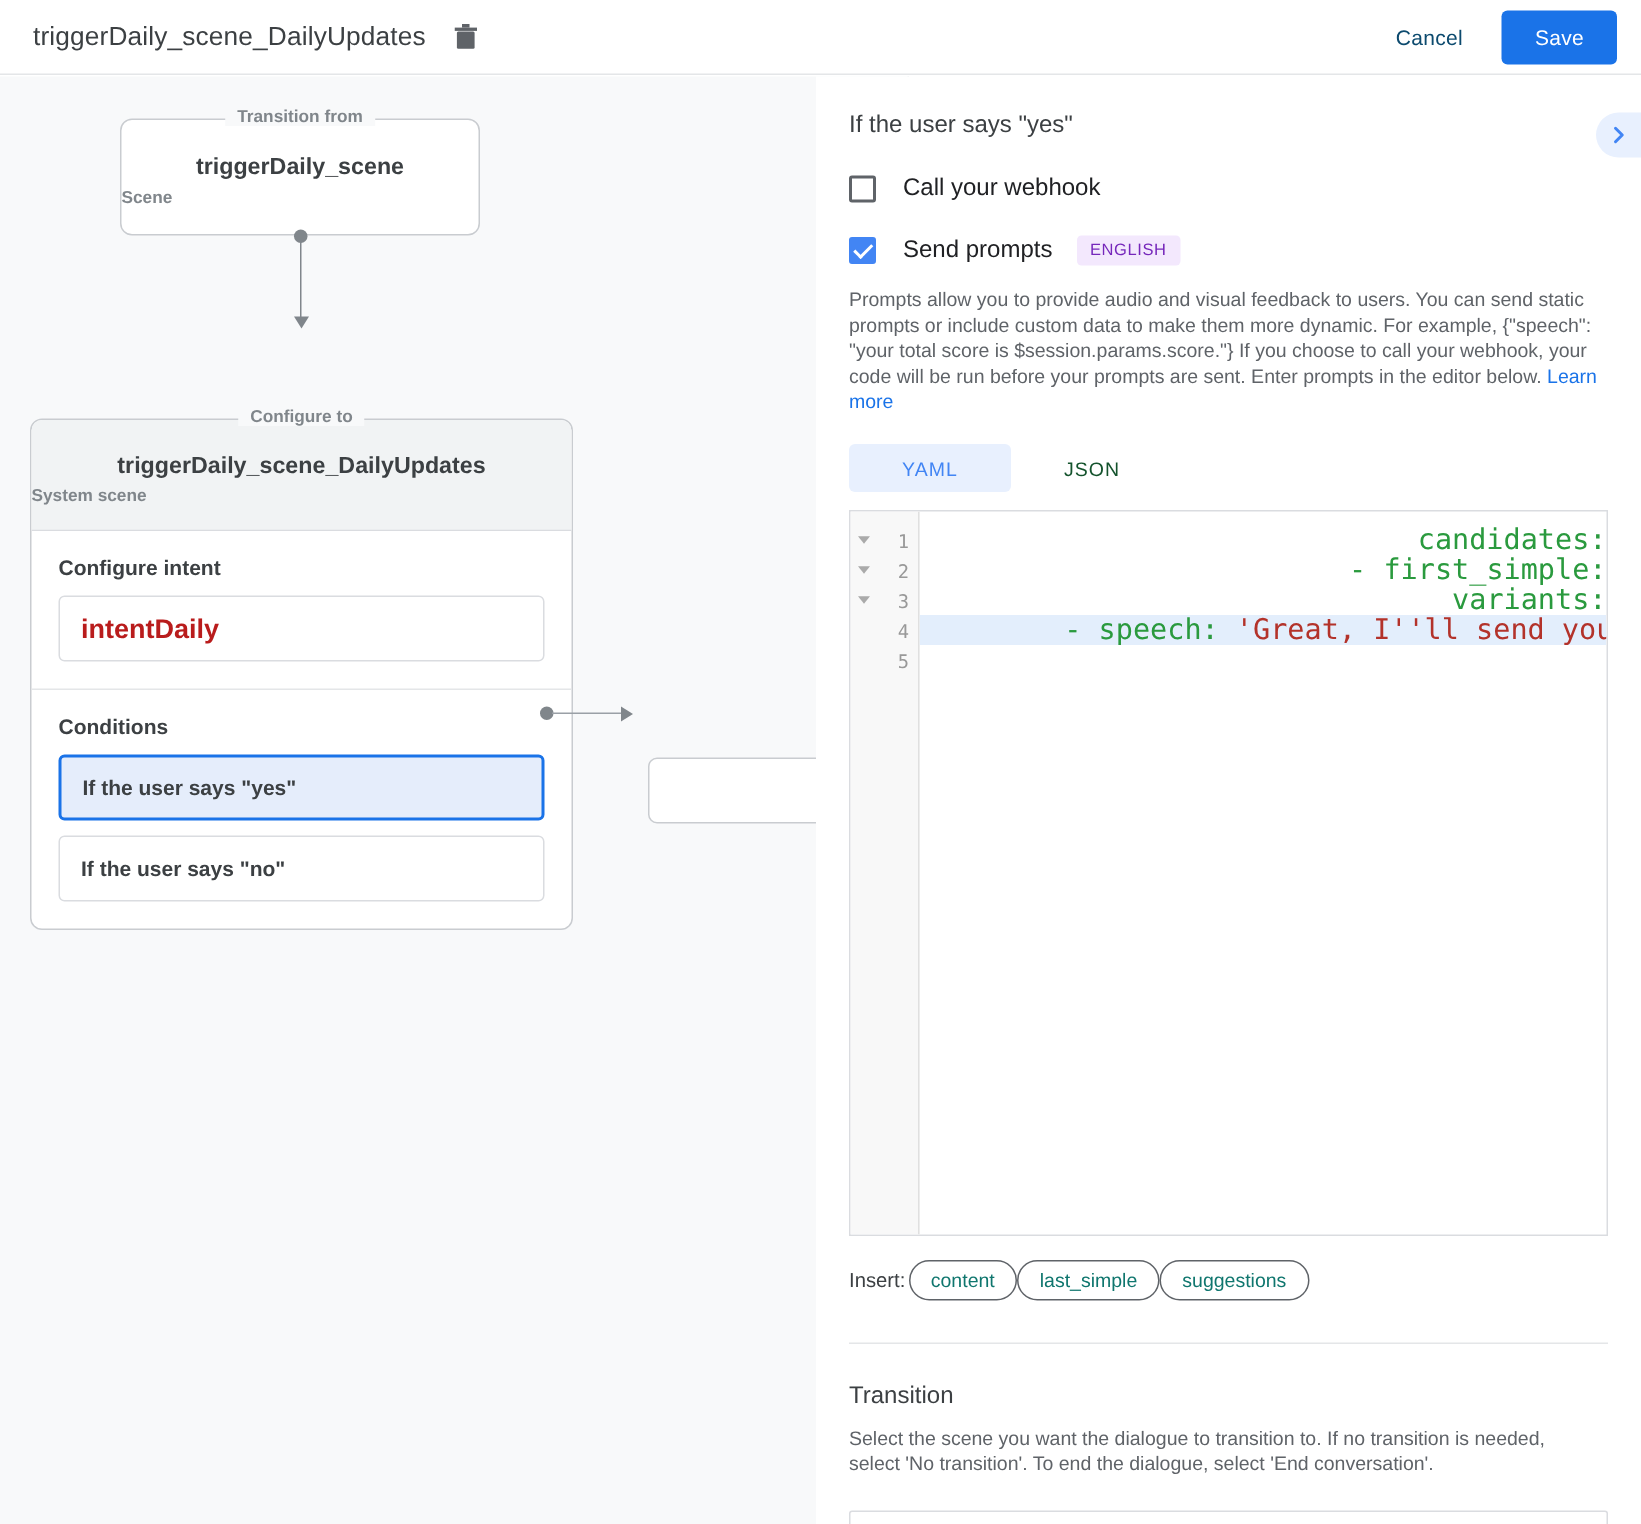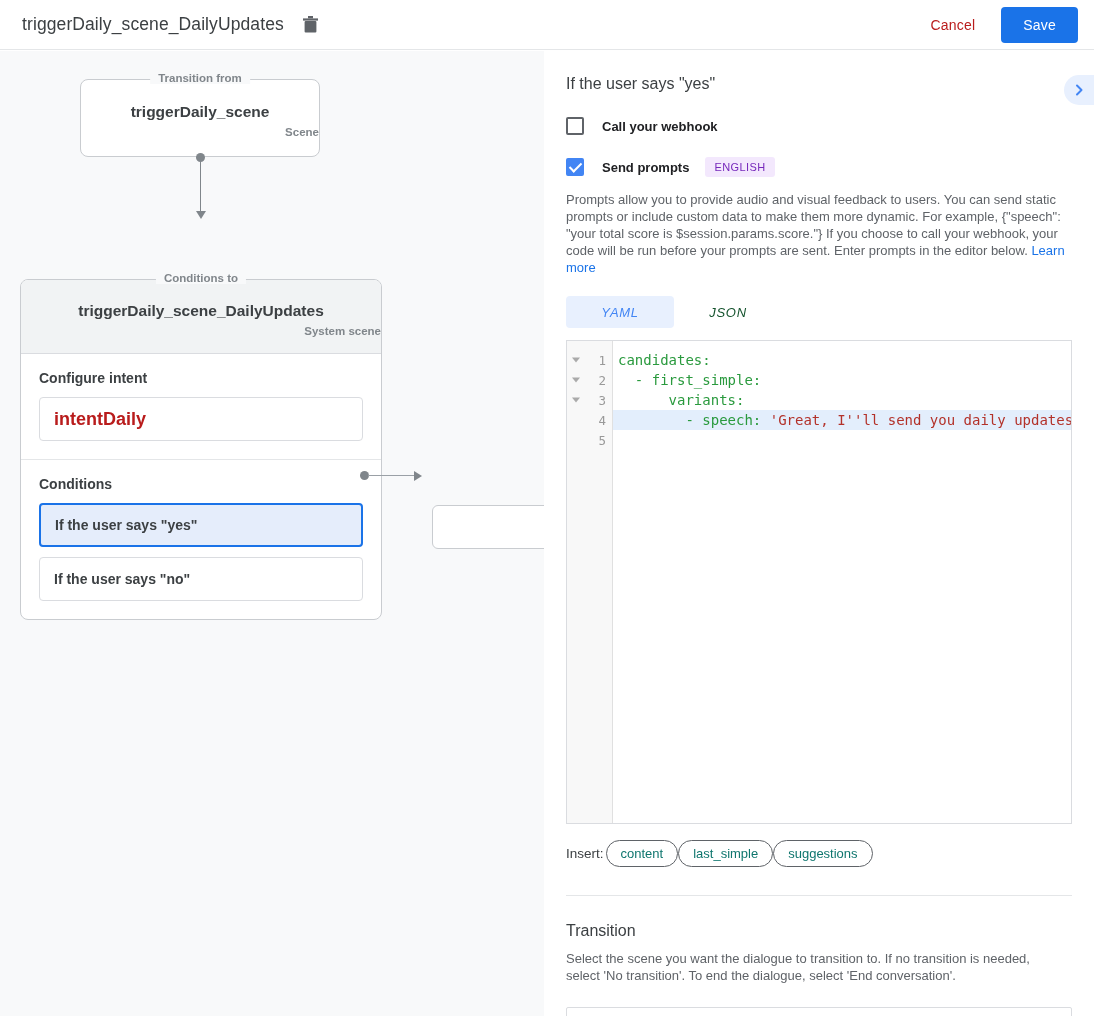--- a/index.html
+++ b/index.html
@@ -36,21 +36,21 @@
   }
   .trash-btn svg { display: block; }
   .topbar-right {
     margin-left: auto;
     display: flex; align-items: center;
     gap: 16px;
     padding-right: 16px;
   }
   .cancel-btn {
     background: none; border: none;
-    color: #b91c1c;
+    color: #0c4a6e;
     font-size: 14px;
     font-family: inherit;
     padding: 8px 10px;
     border-radius: 4px;
     cursor: pointer;
     letter-spacing: .2px;
   }
   .save-btn {
     background: #1a73e8;
     border: none;
@@ -93,21 +93,21 @@
     color: #80868b;
     white-space: nowrap;
   }
   .node-title {
     text-align: center;
     font-size: 15.5px;
     color: #3c4043;
     margin-top: 23px;
   }
   .node-sub {
-    text-align: right;
+    text-align: left;
     font-size: 11.5px;
     color: #80868b;
     margin-top: 5px;
   }
 
   .edge-dot {
     position: absolute;
     width: 9px; height: 9px;
     border-radius: 50%;
     background: #80868b;
@@ -245,23 +245,23 @@
     content: "";
     position: absolute;
     left: 4px; top: 0px;
     width: 5px; height: 10px;
     border: solid #ffffff;
     border-width: 0 2px 2px 0;
     transform: rotate(45deg);
   }
   .check-label {
     margin-left: 18px;
-    font-size: 13px;
+    font-size: 16px;
     color: #202124;
-    font-weight: bold;
+    font-weight: normal;
   }
   .lang-badge {
     margin-left: 16px;
     background: #f3e8fd;
     color: #7627bb;
     font-size: 11px;
     letter-spacing: .4px;
     padding: 4px 9px;
     border-radius: 3px;
   }
@@ -269,21 +269,21 @@
   .desc {
     font-size: 13px;
     line-height: 17px;
     color: #5f6368;
     margin: -8px 0 20px 0;
     max-width: 516px;
   }
   .desc a { color: #1a73e8; text-decoration: none; }
 
   
-  .tabs { display: flex; margin-bottom: 12px; font-style: italic; }
+  .tabs { display: flex; margin-bottom: 12px; }
   .tab {
     min-width: 108px;
     height: 32px;
     display: flex; align-items: center; justify-content: center;
     font-size: 13px;
     color: #14532d;
     letter-spacing: .7px;
     border-radius: 4px;
     cursor: pointer;
   }
@@ -326,24 +326,25 @@
   .code {
     flex: 1;
     padding-top: 9px;
     overflow: hidden;
     position: relative;
   }
   .code-line {
     height: 20px;
     line-height: 20px;
     font-family: "DejaVu Sans Mono", monospace;
-    font-size: 14px;
+    font-size: 19px;
     white-space: pre;
     padding-left: 5px;
     color: #333333;
+    text-align: right;
   }
   .code-line.hl { background: #e3eefc; }
   .tok-key { color: #2a9a3e; }
   .tok-str { color: #b3322a; }
 
   .insert-row {
     display: flex; align-items: center;
     margin-top: 16px;
   }
   .insert-label { font-size: 13.5px; color: #3c4043; margin-right: 2px; }
@@ -414,21 +415,21 @@
     <div class="node-title">triggerDaily_scene</div>
     <div class="node-sub">Scene</div>
   </div>
 
   <div class="edge-dot" style="left:196px; top:102px;"></div>
   <div class="edge-line-v" style="left:200px; top:107px; height:56px;"></div>
   <div class="arrow-down" style="left:196px; top:160px;"></div>
 
   <div class="node-to">
     <div class="node-to-header">
-      <div class="node-legend">Conditions to</div>
+      <div class="node-legend">Configure to</div>
       <div class="node-title">triggerDaily_scene_DailyUpdates</div>
       <div class="node-sub">System scene</div>
     </div>
 
     <div class="section">
       <div class="section-label">Configure intent</div>
       <div class="field-box">intentDaily</div>
     </div>
 
     <div class="section">

